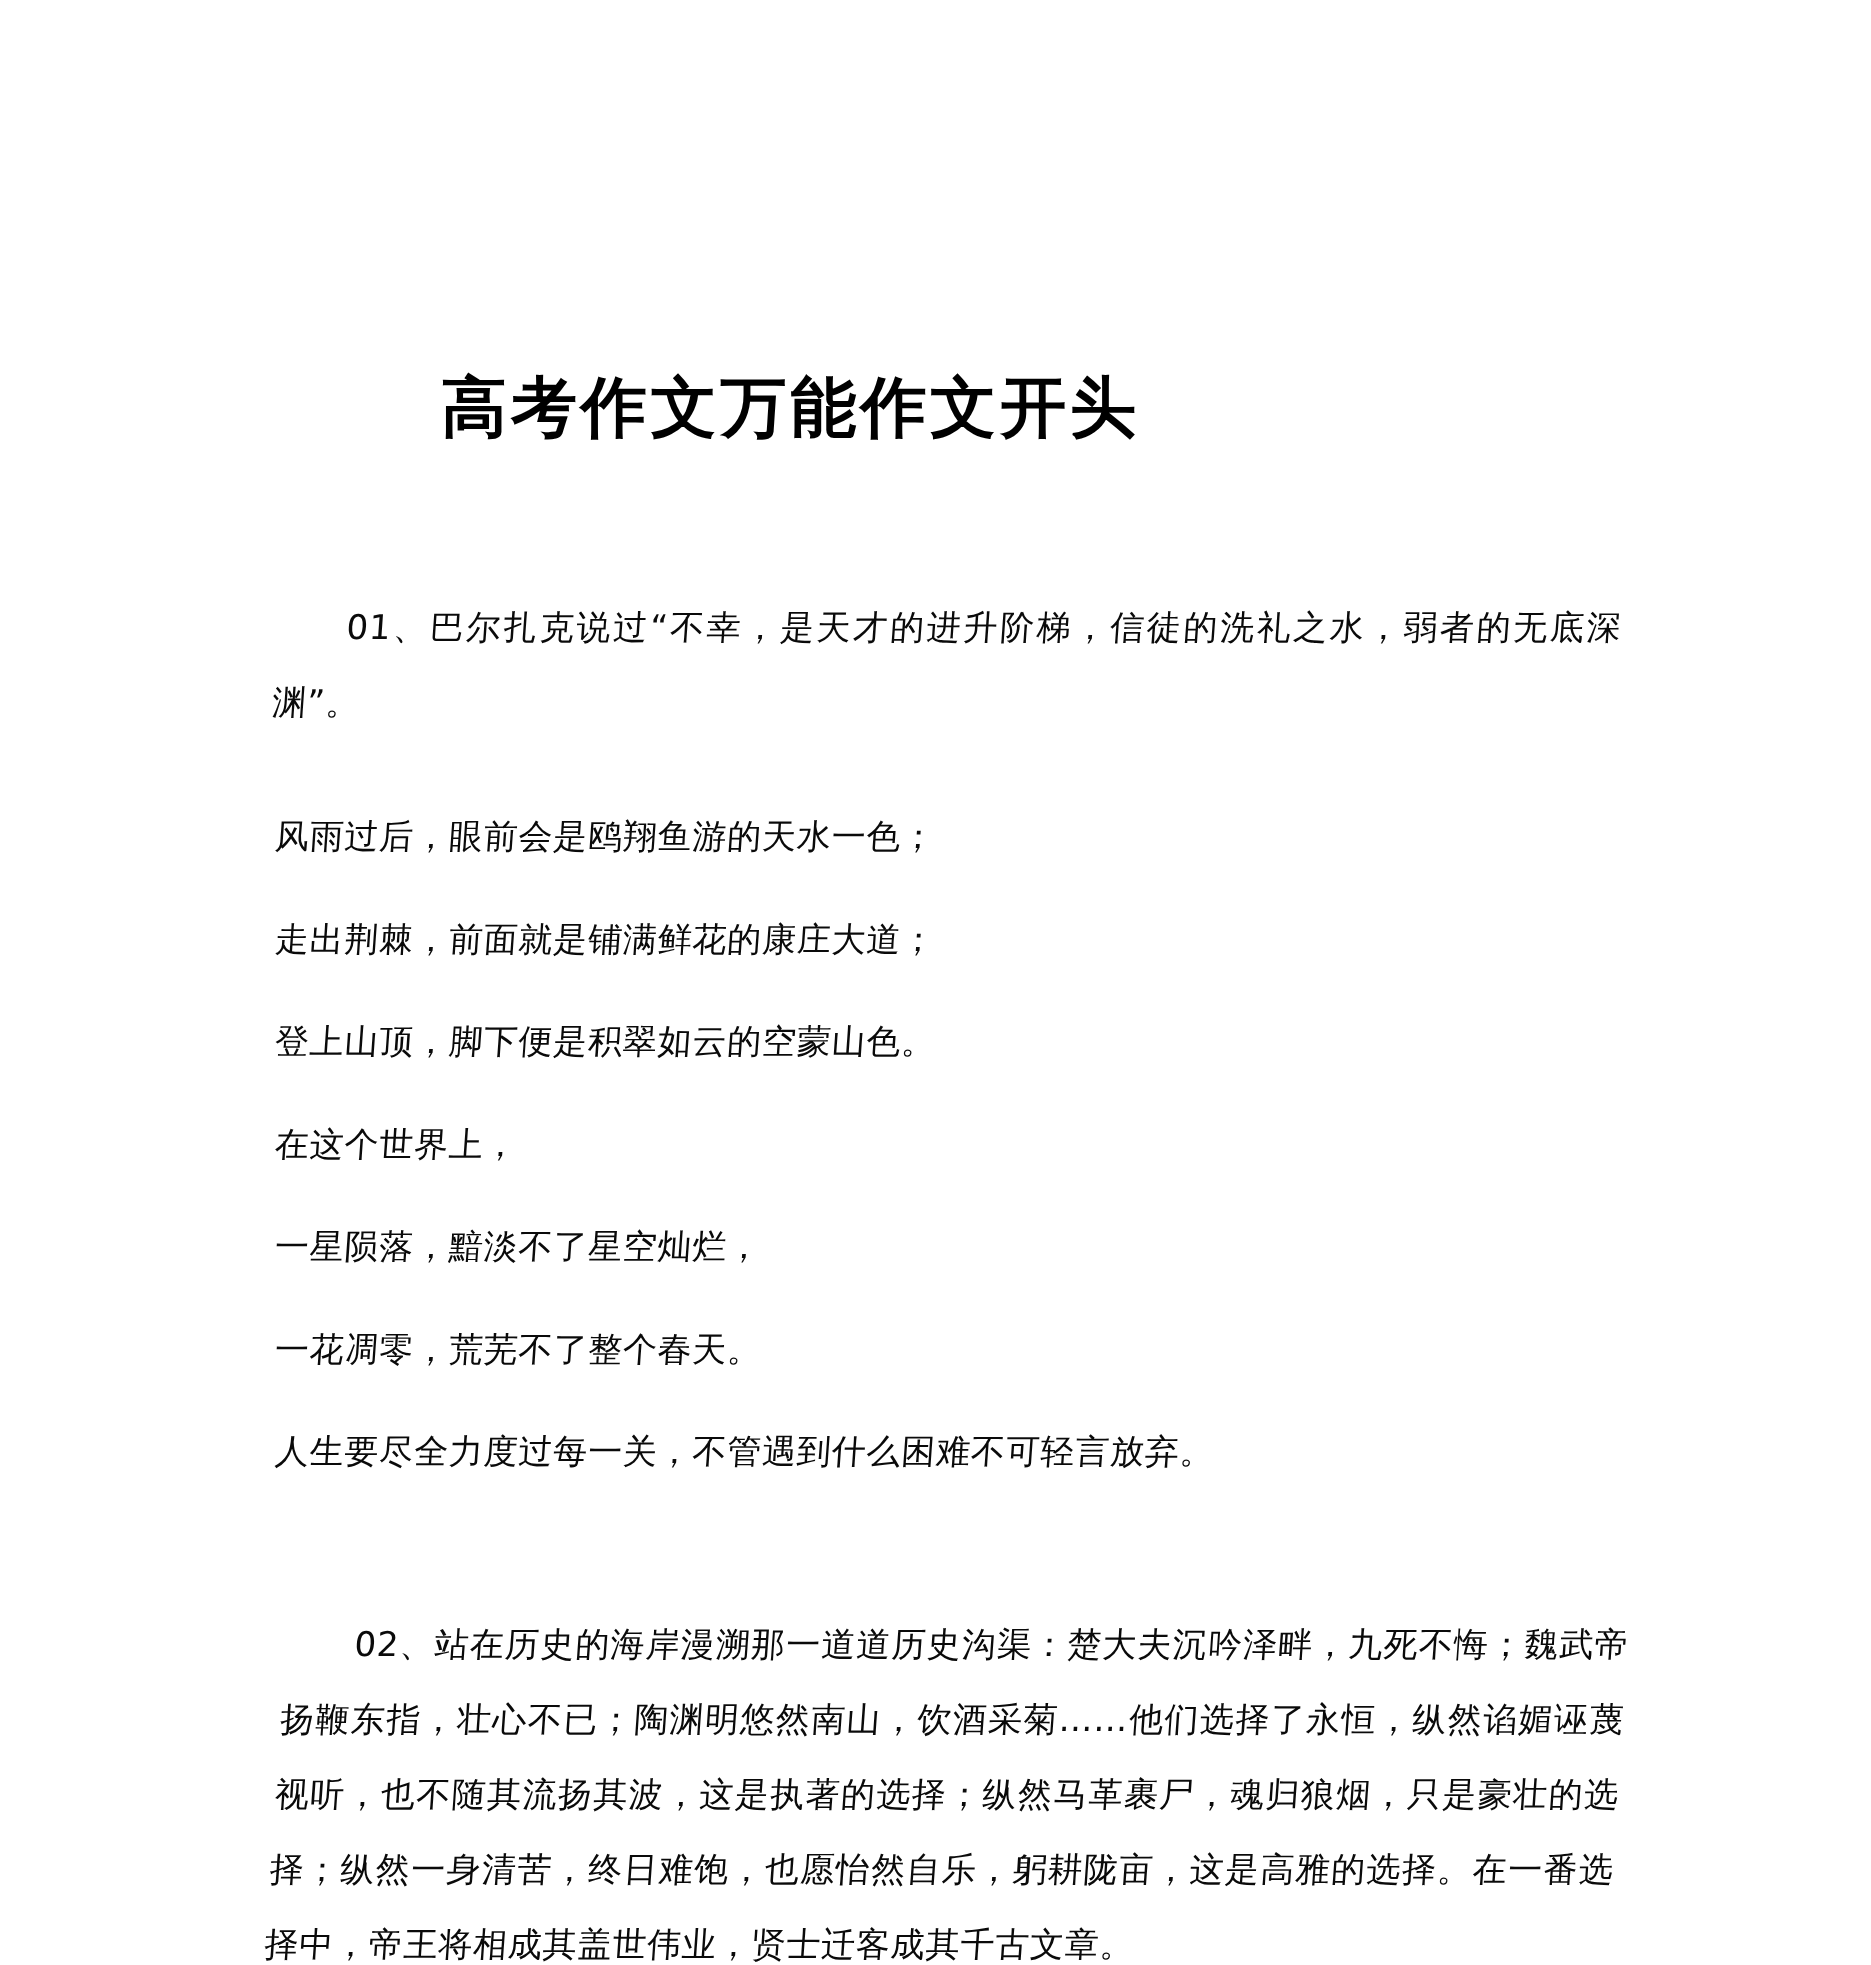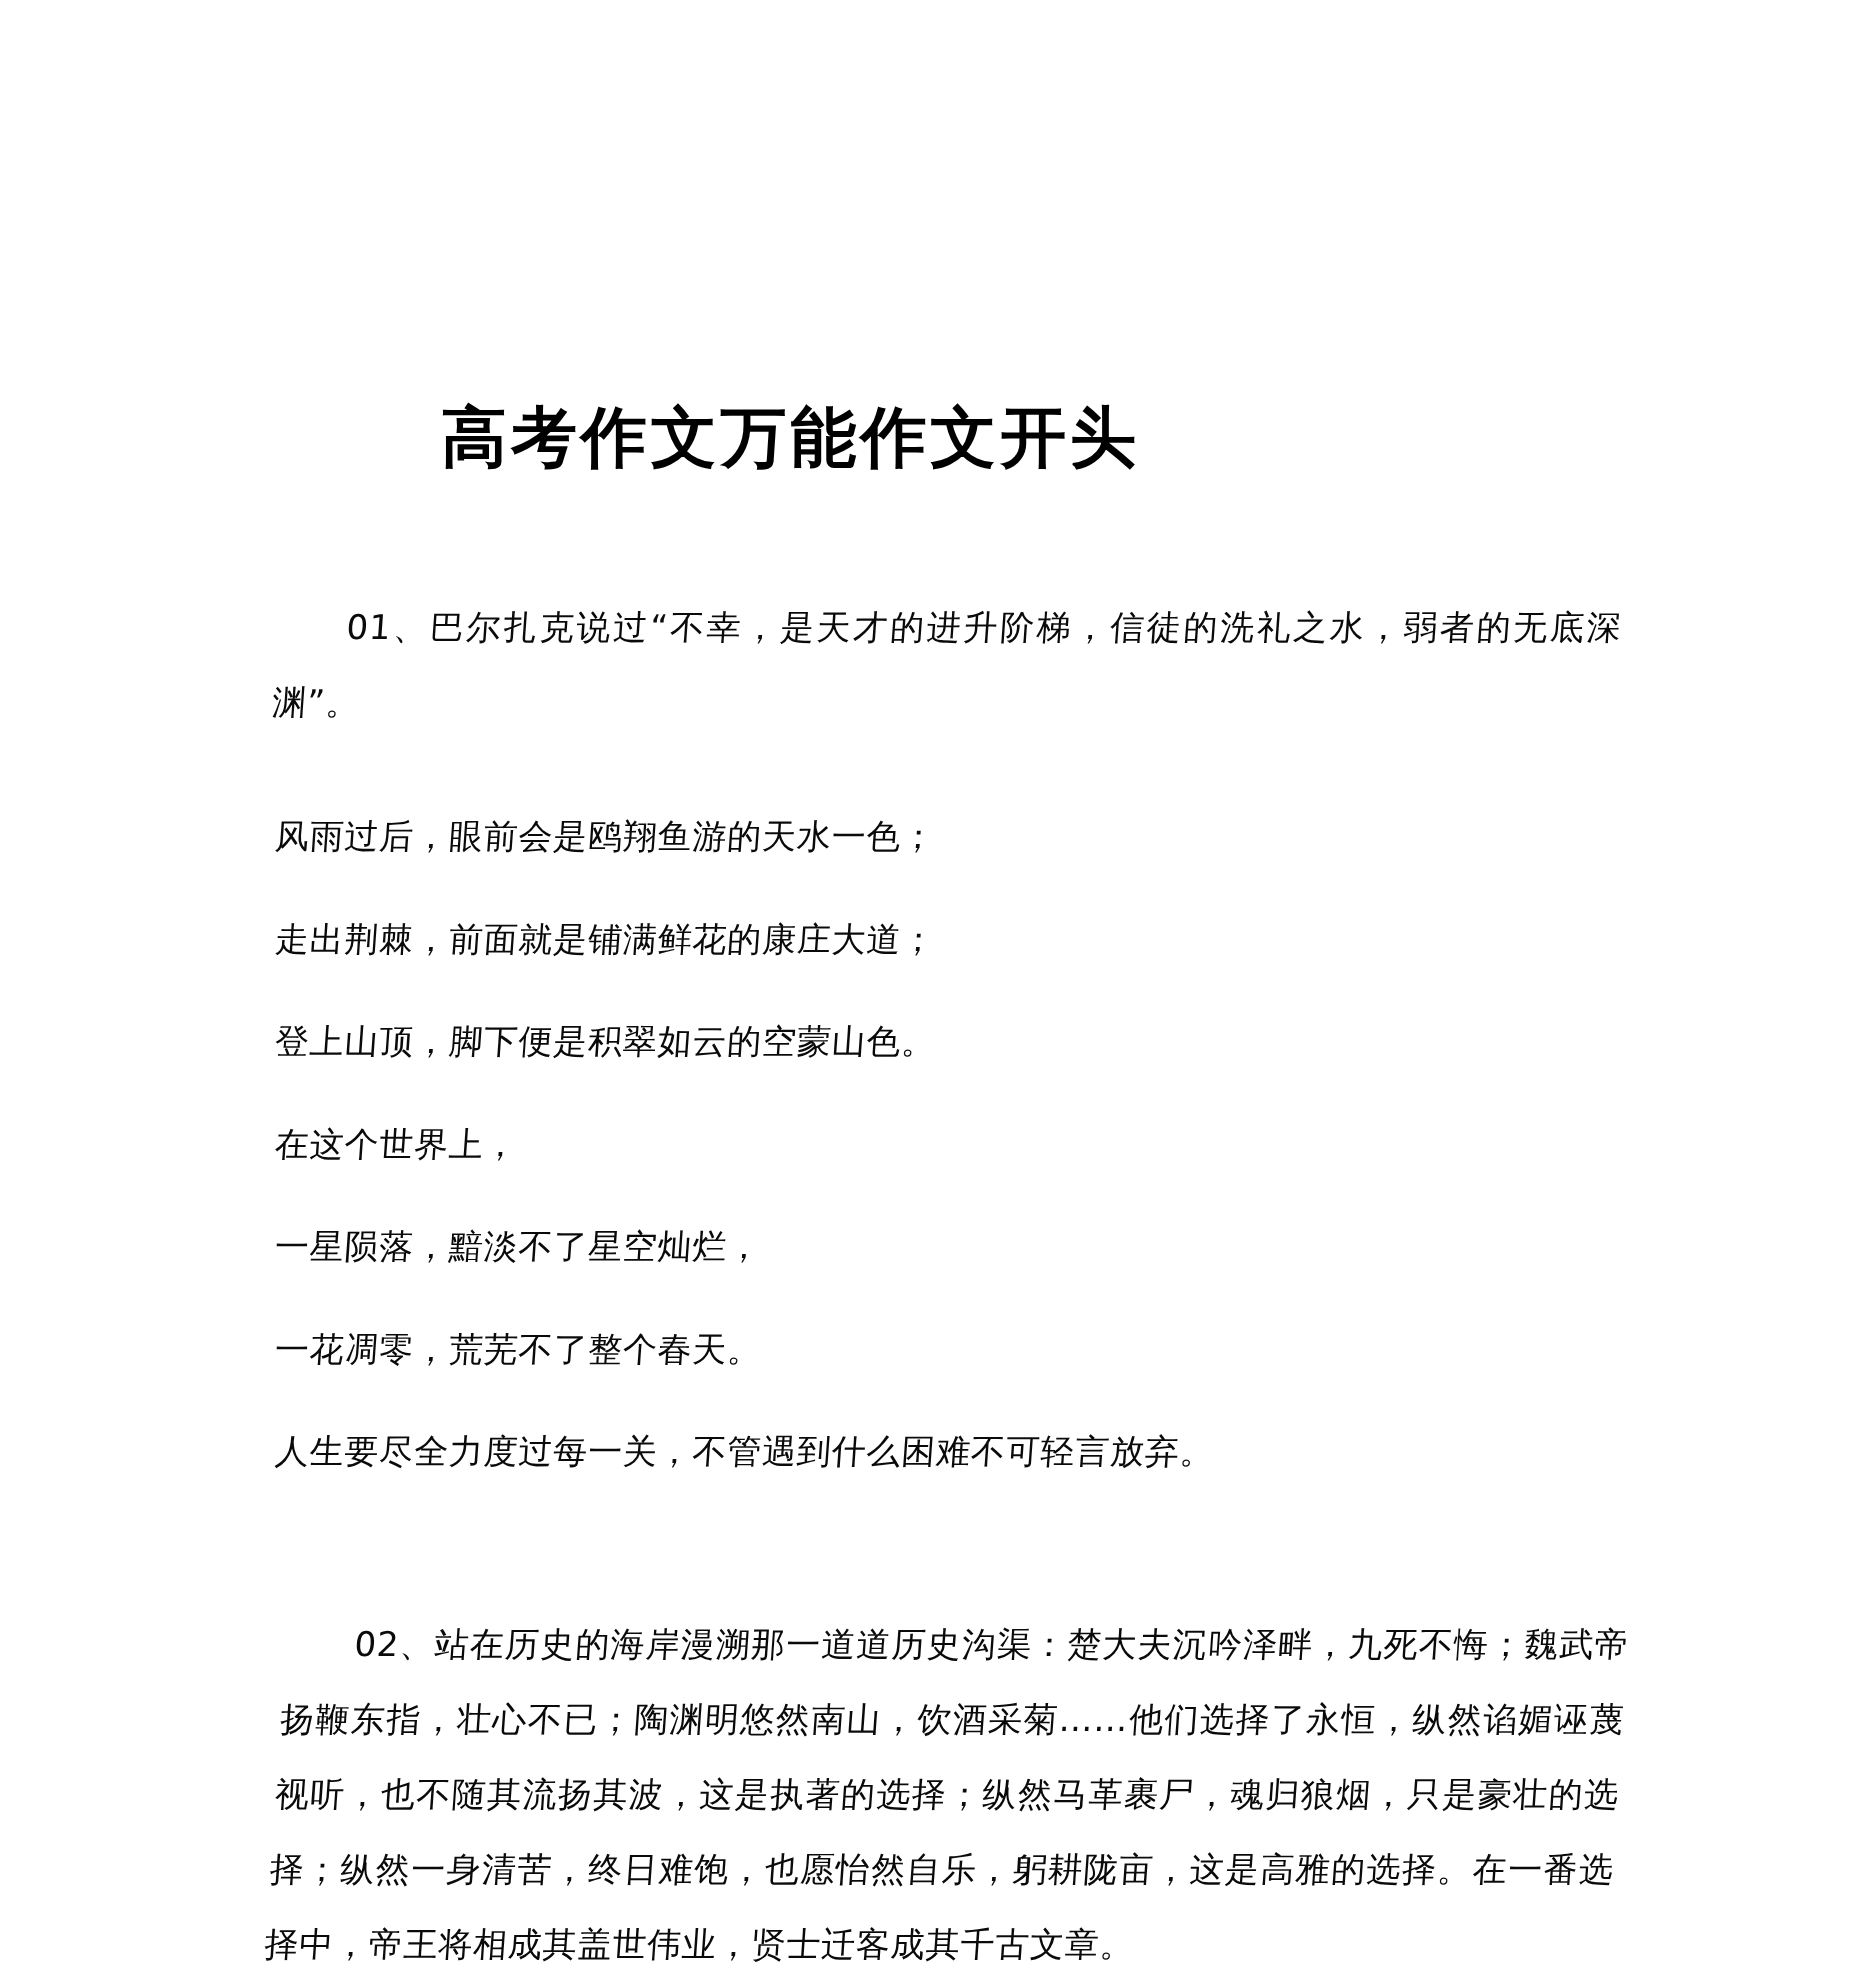--- a/index.html
+++ b/index.html
@@ -15,21 +15,21 @@
     width: 1872px;
     height: 2647px;
     background: #ffffff;
     overflow: hidden;
     box-sizing: border-box;
   }
 
   
   .doc-title {
     position: absolute;
-    top: 354px;
+    top: 324px;
     left: 0;
     width: 1581px;
     text-align: center;
     font-family: "DejaVu Sans", "Liberation Sans", sans-serif;
     font-weight: bold;
     font-size: 66px;
     letter-spacing: 3.9px;
     color: #000000;
     line-height: 1.2;
     white-space: nowrap;

